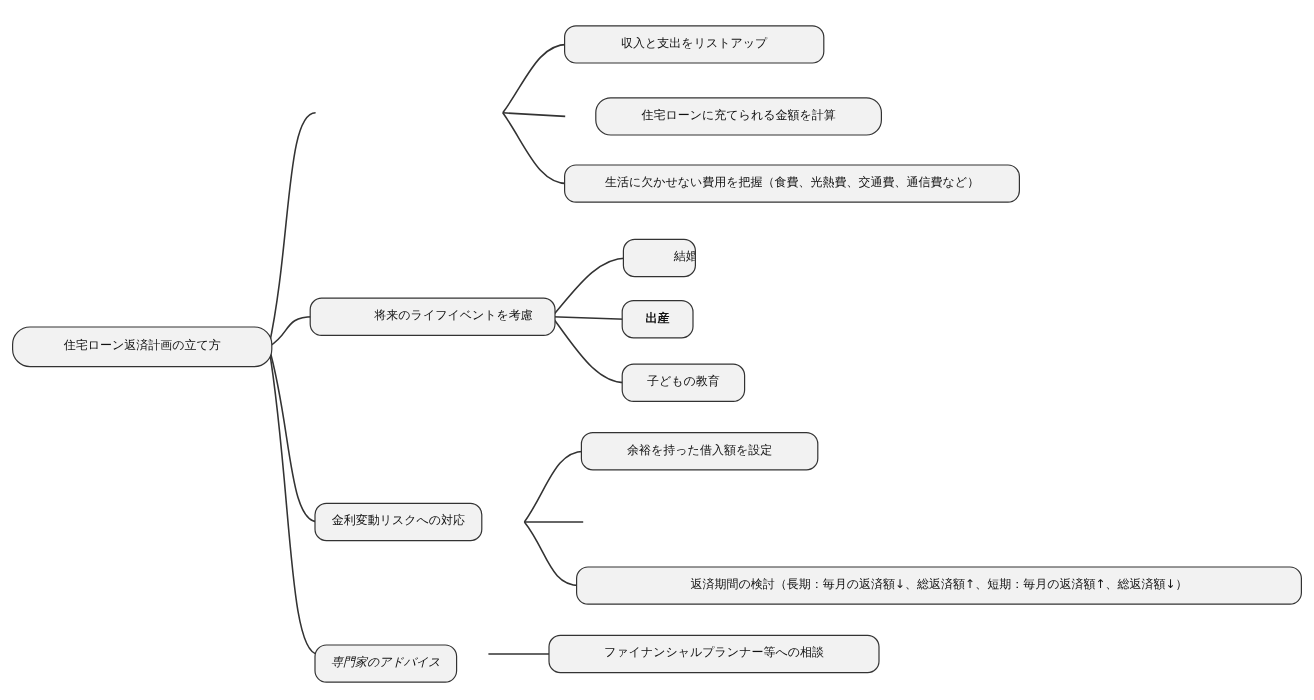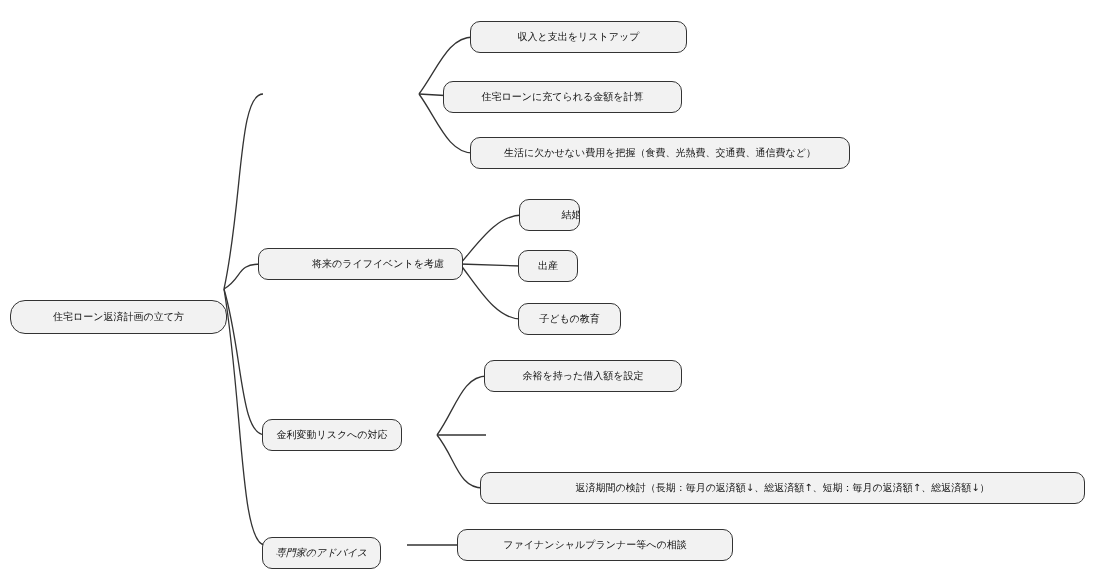--- a/index.html
+++ b/index.html
@@ -33,21 +33,20 @@
     justify-content: center;
     font-size: 10px;
     line-height: 1;
     color: #111111;
     white-space: nowrap;
     overflow: hidden;
     text-align: center;
   }
   .node.root {
     border-radius: 15px;
-    margin-top: 28px;
   }
 </style>
 </head>
 <body>
 
 <div class="canvas">
   <svg class="edges" viewBox="0 0 1095 583" xmlns="http://www.w3.org/2000/svg">
       <path d="M 224 289 C 243 201.25, 238 94, 263 94" fill="none" stroke="#333333" stroke-width="1.3"></path>
       <path d="M 419 94 C 438 68.35, 448 37, 473 37" fill="none" stroke="#333333" stroke-width="1.3"></path>
       <path d="M 419 94 L 471 97" fill="none" stroke="#333333" stroke-width="1.3"></path>
@@ -58,24 +57,24 @@
       <path d="M 460 264 C 479 288.75, 496 319, 521 319" fill="none" stroke="#333333" stroke-width="1.3"></path>
       <path d="M 224 289 C 243 354.7, 240 435, 265 435" fill="none" stroke="#333333" stroke-width="1.3"></path>
       <path d="M 437 435 C 456 408.45, 462 376, 487 376" fill="none" stroke="#333333" stroke-width="1.3"></path>
       <path d="M 437 435 L 486 435" fill="none" stroke="#333333" stroke-width="1.3"></path>
       <path d="M 437 435 C 456 458.85, 458 488, 483 488" fill="none" stroke="#333333" stroke-width="1.3"></path>
       <path d="M 224 289 C 243 404.2, 240 545, 265 545" fill="none" stroke="#333333" stroke-width="1.3"></path>
       <path d="M 407 545 L 460 545" fill="none" stroke="#333333" stroke-width="1.3"></path>
     </svg>
 <div class="node root" style="left: 10px; top: 272px; width: 217px; height: 34px;">住宅ローン返済計画の立て方</div>
     <div class="node" style="left: 470px; top: 21px; width: 217px; height: 32px;">収入と支出をリストアップ</div>
-    <div class="node" style="left: 443px; top: 81px; width: 239px; height: 32px;">住宅ローンに充てられる金額を計算</div>
+    <div class="node" style="left: 496px; top: 81px; width: 239px; height: 32px; border-radius: 13px;">住宅ローンに充てられる金額を計算</div>
     <div class="node" style="left: 470px; top: 137px; width: 380px; height: 32px;">生活に欠かせない費用を把握（食費、光熱費、交通費、通信費など）</div>
     <div class="node" style="left: 258px; top: 248px; width: 205px; height: 32px; padding-left: 35px;">将来のライフイベントを考慮</div>
     <div class="node" style="left: 519px; top: 199px; width: 61px; height: 32px; padding-left: 44px;">結婚</div>
-    <div class="node" style="left: 518px; top: 250px; width: 60px; height: 32px;">出産</div>
+    <div class="node" style="left: 518px; top: 250px; width: 60px; height: 32px; font-weight: bold;">出産</div>
     <div class="node" style="left: 518px; top: 303px; width: 103px; height: 32px;">子どもの教育</div>
     <div class="node" style="left: 262px; top: 419px; width: 140px; height: 32px;">金利変動リスクへの対応</div>
     <div class="node" style="left: 484px; top: 360px; width: 198px; height: 32px;">余裕を持った借入額を設定</div>
     <div class="node" style="left: 480px; top: 472px; width: 605px; height: 32px;">返済期間の検討（長期：毎月の返済額↓、総返済額↑、短期：毎月の返済額↑、総返済額↓）</div>
     <div class="node" style="left: 262px; top: 537px; width: 119px; height: 32px; font-style: italic;">専門家のアドバイス</div>
     <div class="node" style="left: 457px; top: 529px; width: 276px; height: 32px;">ファイナンシャルプランナー等への相談</div>
   </div>
 
 </body></html>

